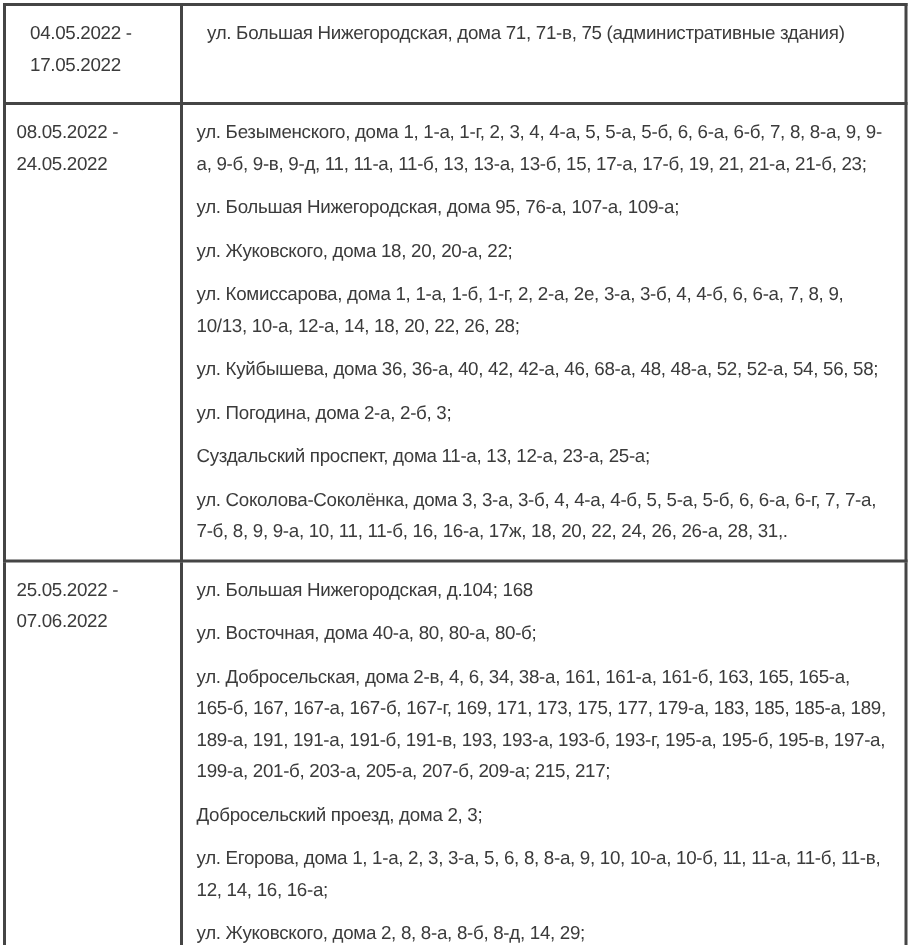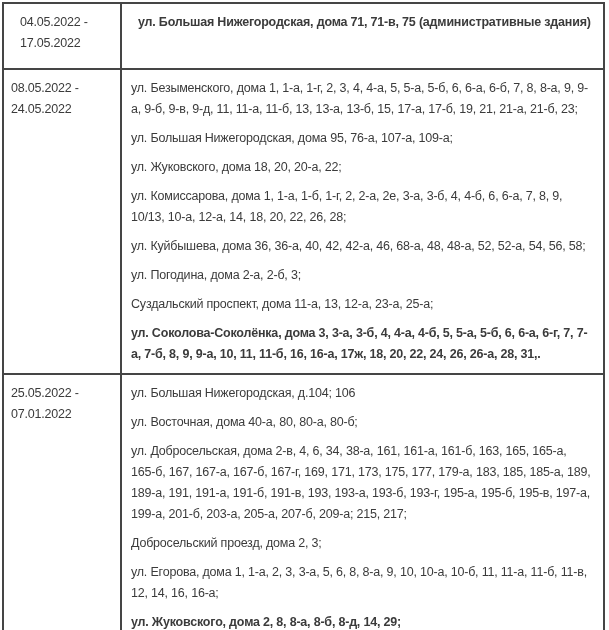--- a/index.html
+++ b/index.html
@@ -38,21 +38,20 @@
   }
   tr:first-child td {
     height: 66px;
     padding-left: 16px;
   }
   .address-cell p {
     margin: 0 0 8px 0;
   }
   .address-cell p:last-child {
     margin-bottom: 0;
-    font-weight: bold;
   }
   .period-line {
     display: block;
     white-space: nowrap;
   }
 </style>
 </head>
 <body>
 
 <table class="schedule-table">
@@ -80,24 +79,24 @@
           <p>ул. Куйбышева, дома 36, 36-а, 40, 42, 42-а, 46, 68-а, 48, 48-а, 52, 52-а, 54, 56, 58;</p>
           <p>ул. Погодина, дома 2-а, 2-б, 3;</p>
           <p>Суздальский проспект, дома 11-а, 13, 12-а, 23-а, 25-а;</p>
           <p>ул. Соколова-Соколёнка, дома 3, 3-а, 3-б, 4, 4-а, 4-б, 5, 5-а, 5-б, 6, 6-а, 6-г, 7, 7-а, 7-б, 8, 9, 9-а, 10, 11, 11-б, 16, 16-а, 17ж, 18, 20, 22, 24, 26, 26-а, 28, 31,.</p>
         </td>
   </tr>
 
   <tr>
     <td class="period-cell">
       <span class="period-line">25.05.2022 -</span>
-      <span class="period-line">07.01.2022</span>
+      <span class="period-line">07.06.2022</span>
     </td>
     <td class="address-cell">
-          <p>ул. Большая Нижегородская, д.104; 106</p>
+          <p>ул. Большая Нижегородская, д.104; 168</p>
           <p>ул. Восточная, дома 40-а, 80, 80-а, 80-б;</p>
           <p>ул. Добросельская, дома 2-в, 4, 6, 34, 38-а, 161, 161-а, 161-б, 163, 165, 165-а, 165-б, 167, 167-а, 167-б, 167-г, 169, 171, 173, 175, 177, 179-а, 183, 185, 185-а, 189, 189-а, 191, 191-а, 191-б, 191-в, 193, 193-а, 193-б, 193-г, 195-а, 195-б, 195-в, 197-а, 199-а, 201-б, 203-а, 205-а, 207-б, 209-а; 215, 217;</p>
           <p>Добросельский проезд, дома 2, 3;</p>
           <p>ул. Егорова, дома 1, 1-а, 2, 3, 3-а, 5, 6, 8, 8-а, 9, 10, 10-а, 10-б, 11, 11-а, 11-б, 11-в, 12, 14, 16, 16-а;</p>
           <p>ул. Жуковского, дома 2, 8, 8-а, 8-б, 8-д, 14, 29;</p>
         </td>
   </tr>
 </tbody>
 </table>
 

